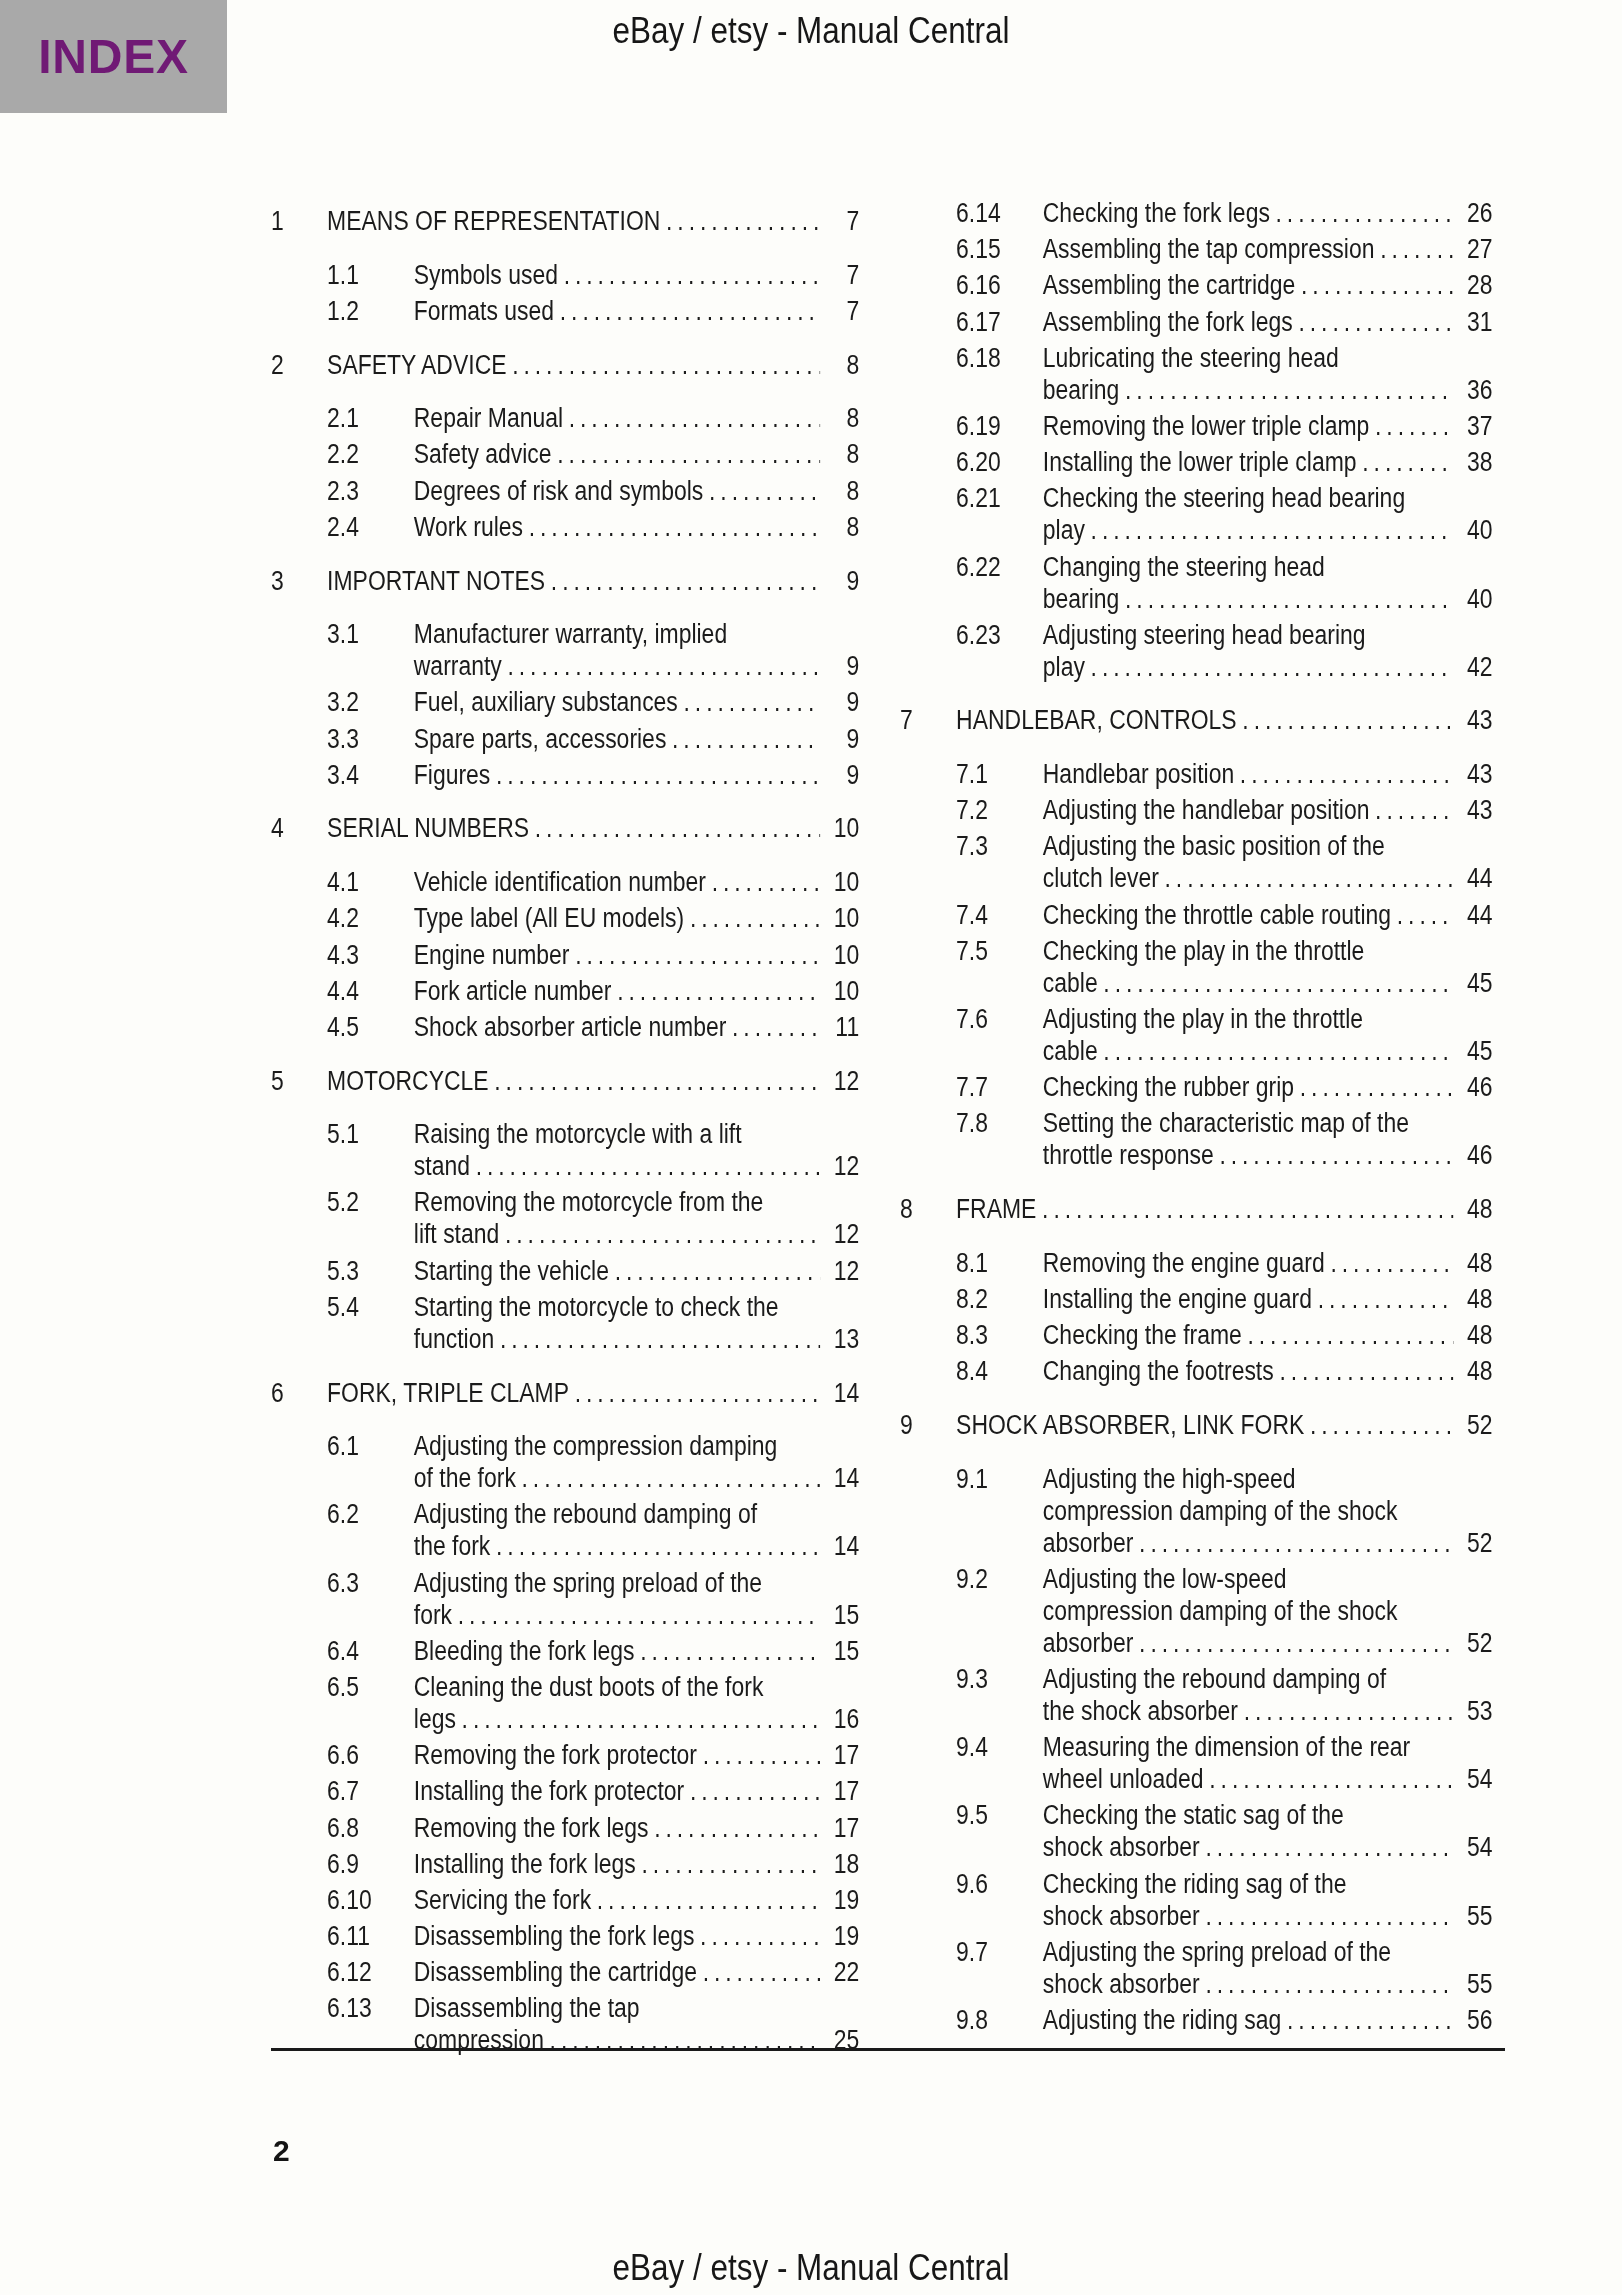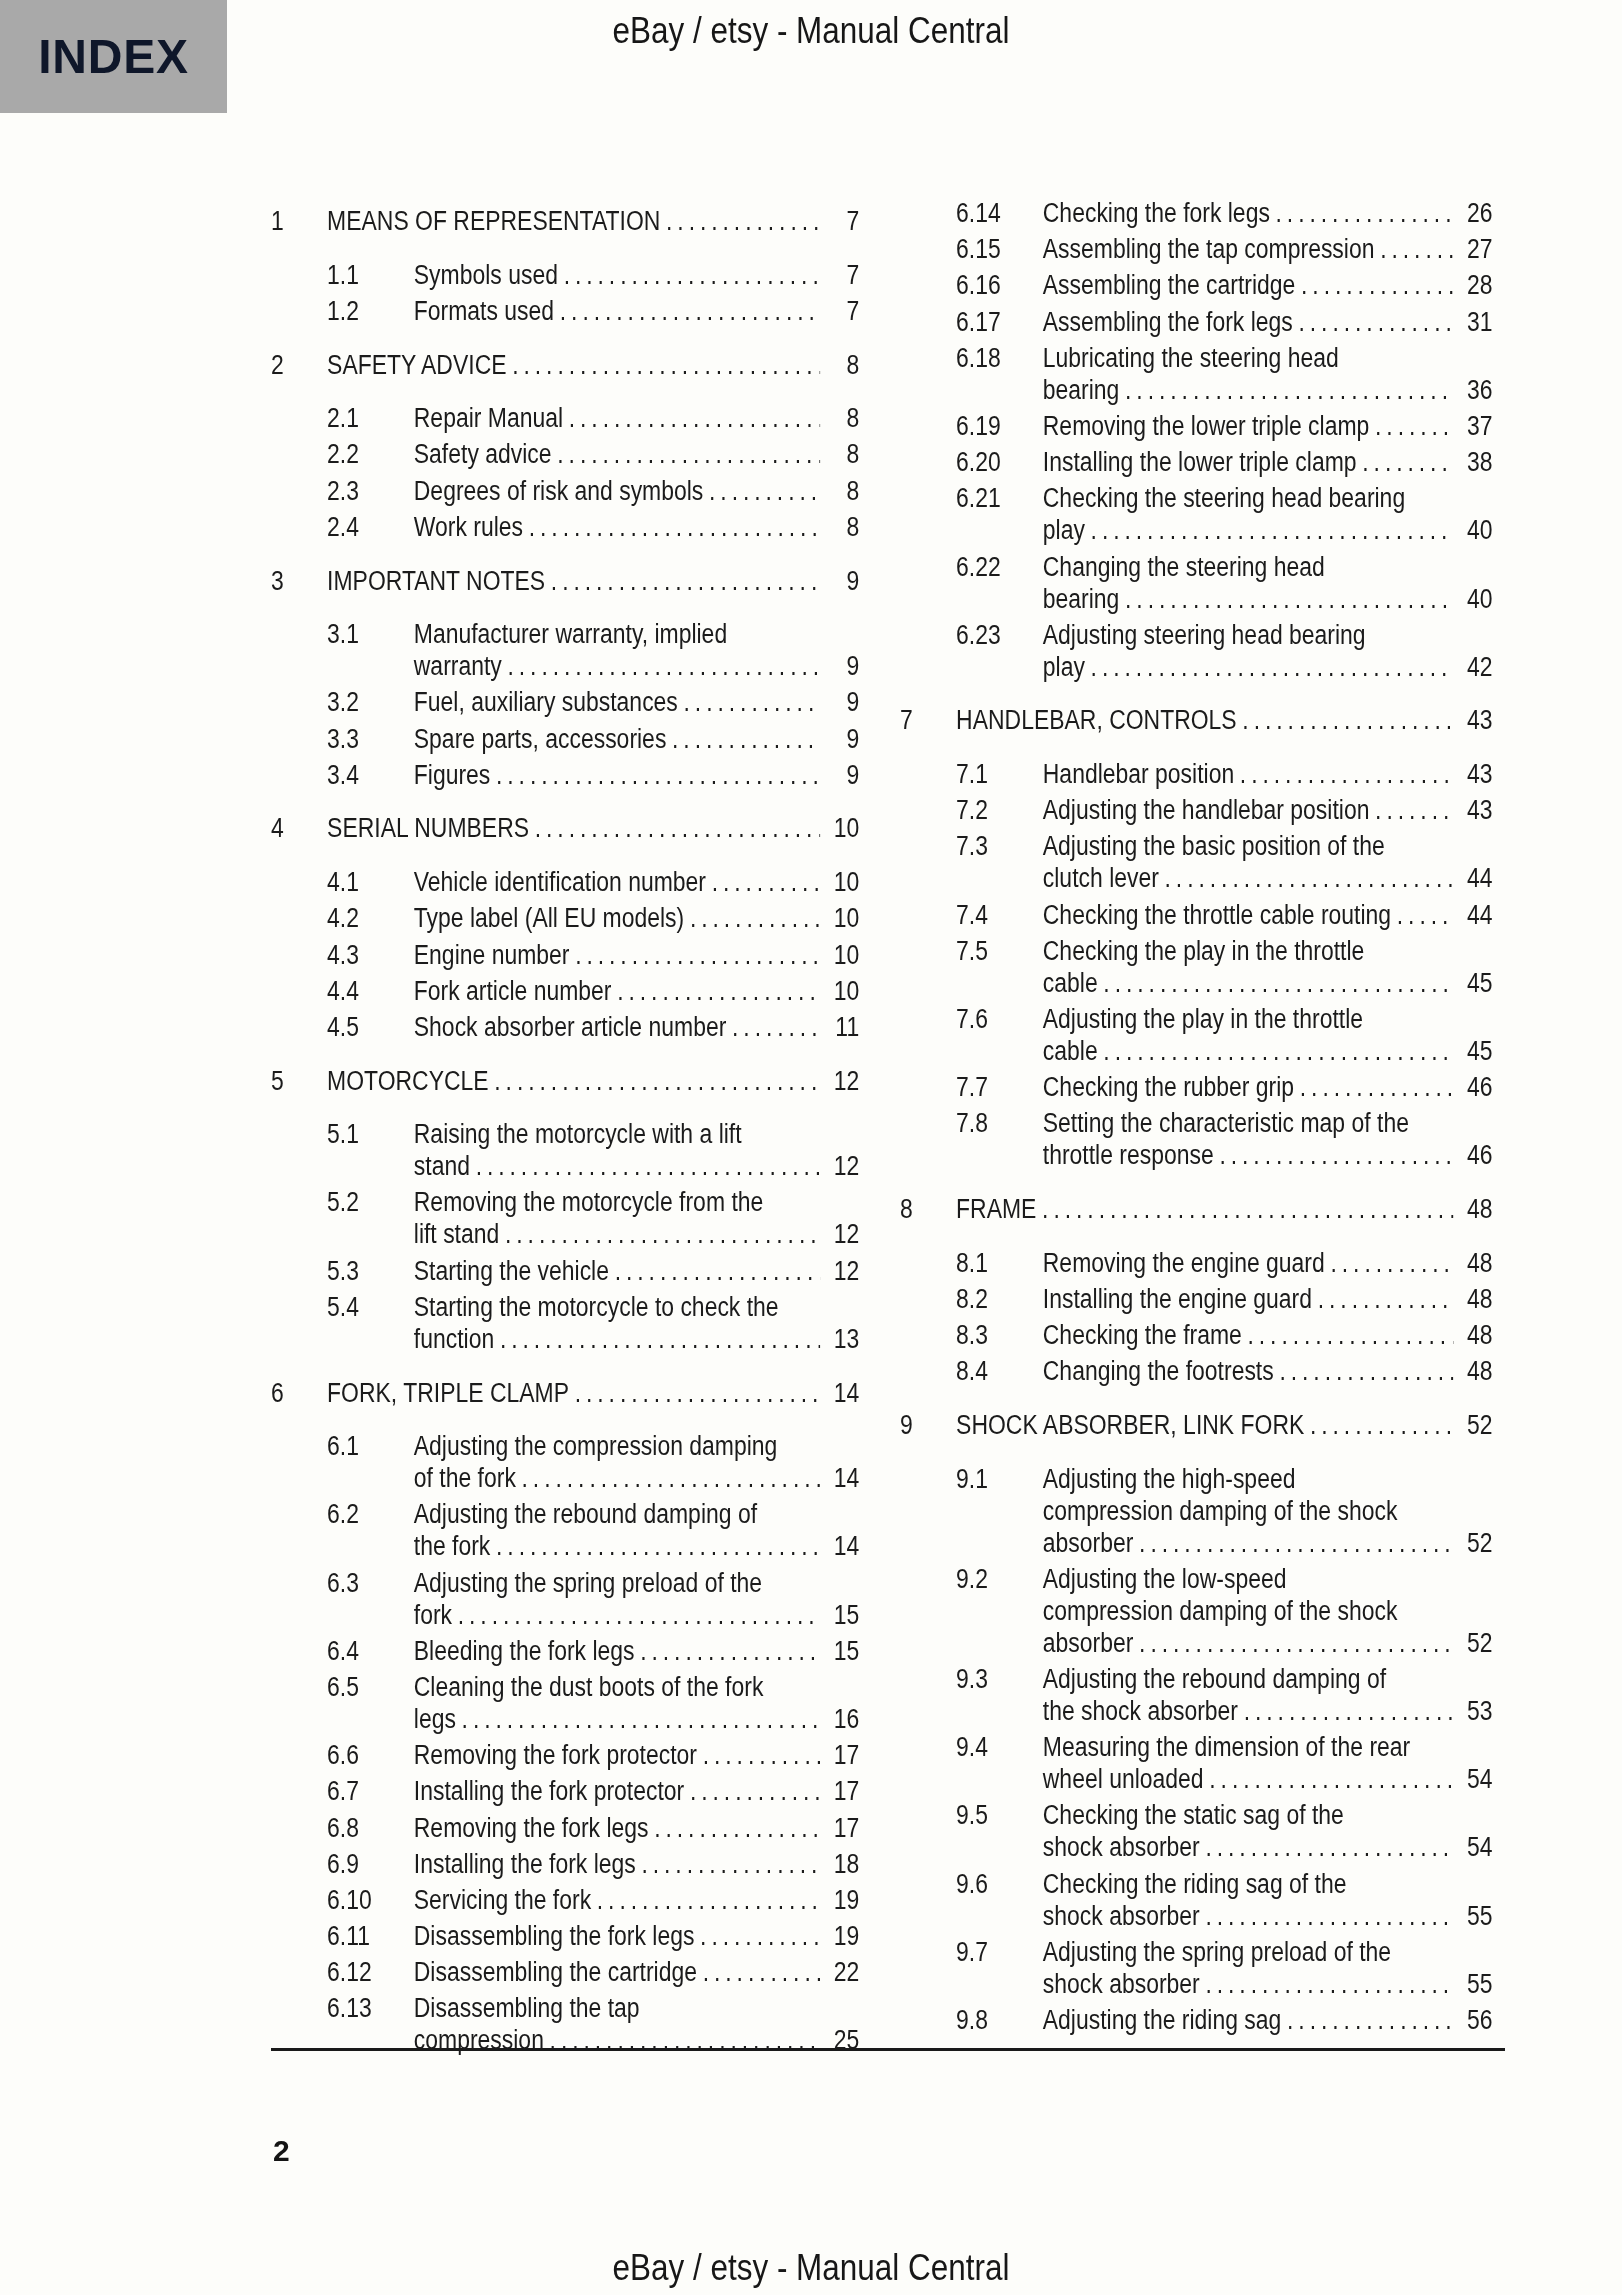--- a/index.html
+++ b/index.html
@@ -7,21 +7,21 @@
     width:1622px; height:2295px; position:relative;
     background:#fdfdfa; color:#1b1b1b;
     font-family:"Liberation Sans", sans-serif;
     overflow:hidden;
   }
   .index-tab {
     position:absolute; left:0; top:0; width:227px; height:113px;
     background:#a9a9a9; display:flex; align-items:center; justify-content:center;
   }
   .index-tab span {
-    font-size:48px; font-weight:bold; color:#0f172a; letter-spacing:0.8px;
+    font-size:48px; font-weight:bold; color:#701a75; letter-spacing:0.8px;
   }
   .hdr, .ftr {
     position:absolute; left:0; width:100%; text-align:center;
     font-size:37px; transform:scaleX(0.85); color:#171717;
   }
   .hdr { top:10px; }
   .ftr { top:2247px; }
 
   .col {
     position:absolute; font-size:27px; line-height:32px;

